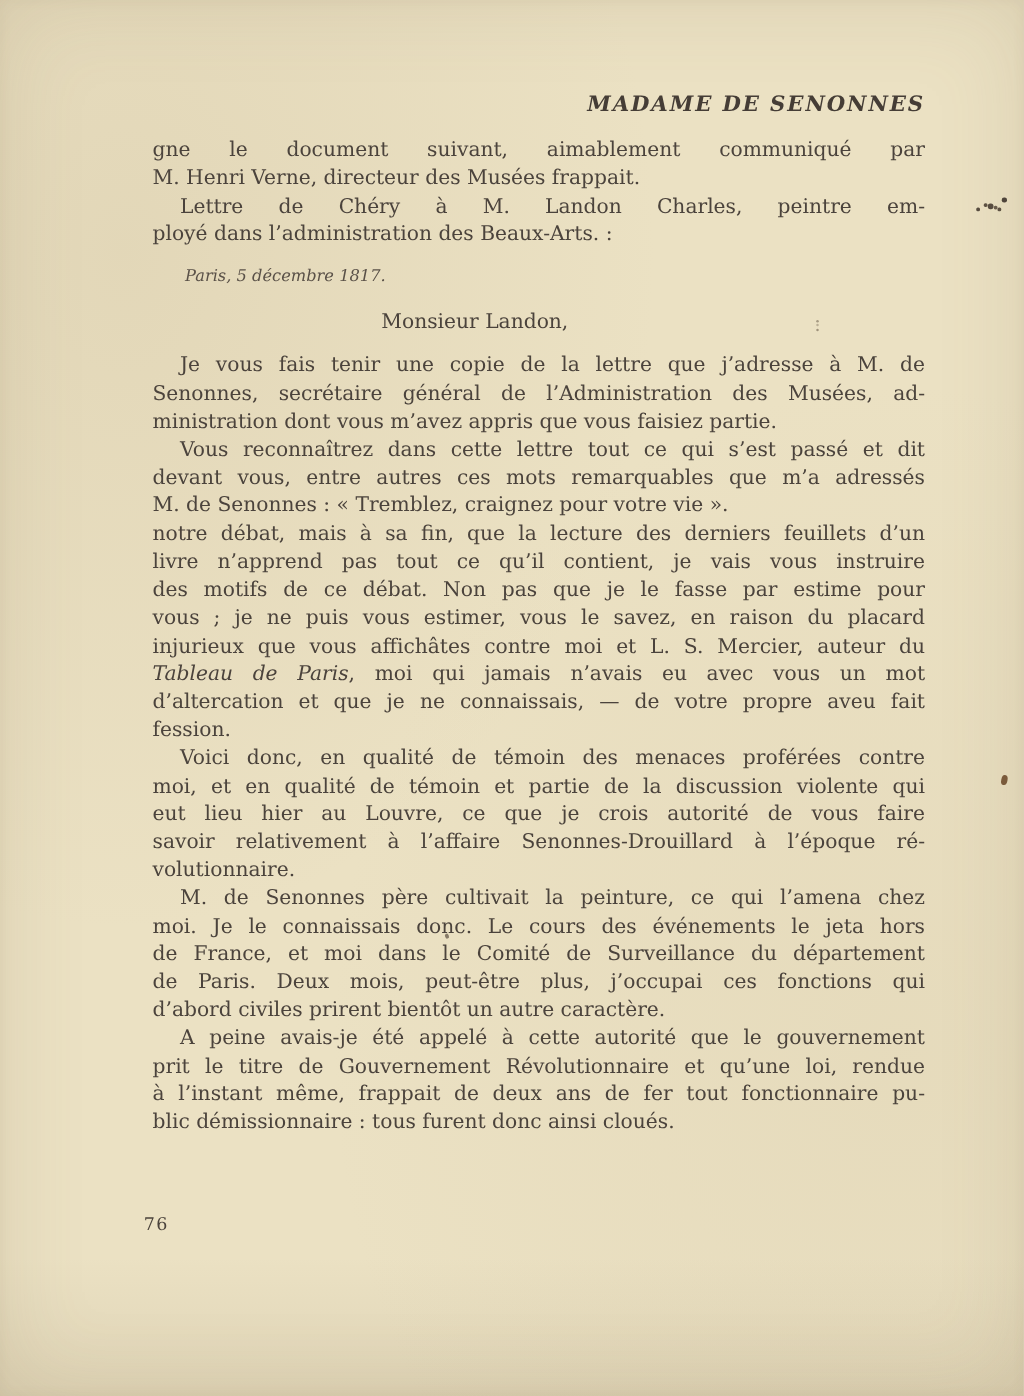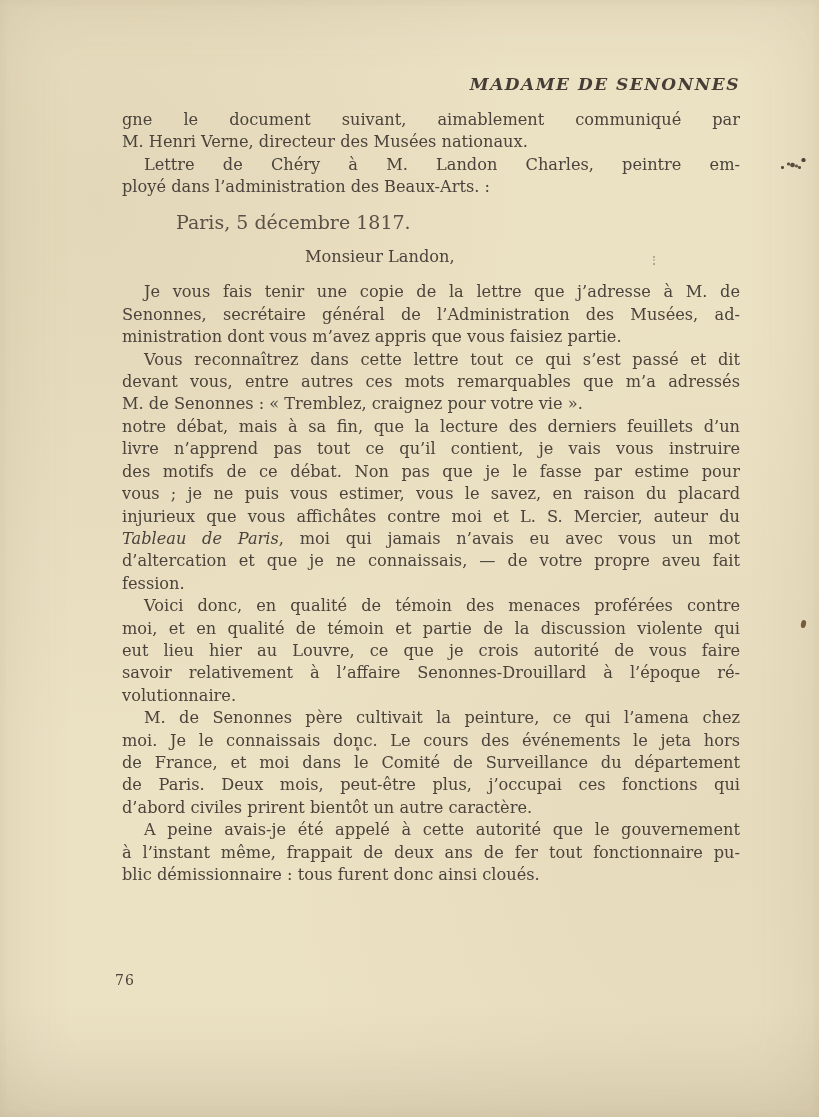--- a/index.html
+++ b/index.html
@@ -36,22 +36,22 @@
     position:absolute; left:122px; top:109px; width:618px;
     font-size:16.2px; line-height:22.4px;
     text-rendering: optimizeLegibility;
   }
   .para { margin:0; }
   .line { text-align: justify; text-align-last: justify; }
   .line.last { text-align-last: left; }
   .line.first { text-indent: 22px; }
   .em { font-style: italic; }
   .dateline {
-    margin-top: 12px; margin-left: 54px;
-    font-size: 19px; color:#5a5148;
+    margin-top: 12px; margin-left: 26px;
+    font-size: 13px; color:#5a5148;font-style:italic;
   }
   .salutation { margin-top: 13px; margin-left: 183px; }
   .letter-body { margin-top: 13px; }
   .page-number {
     position:absolute; left:115px; top:972px;
     font-size:14px; letter-spacing:1px; color:#4b433c;
   }
   
   .ink-smudge {
     position:absolute; left:781px; top:157px;
@@ -91,21 +91,21 @@
 
 <div class="page">
 
   <div class="running-head">MADAME DE SENONNES</div>
 
   <div class="content">
 
     <div id="intro-block">
         <div class="para">
           <div class="line">gne le document suivant, aimablement communiqué par</div>
-          <div class="line last">M. Henri Verne, directeur des Musées nationaux.</div>
+          <div class="line last">M. Henri Verne, directeur des Musées frappait.</div>
         </div>
         <div class="para">
           <div class="line first">Lettre de Chéry à M. Landon Charles, peintre em-</div>
           <div class="line last">ployé dans l’administration des Beaux-Arts. :</div>
         </div>
       </div>
 
     <div class="dateline">Paris, 5 décembre 1817.</div>
 
     <div class="salutation">Monsieur Landon,</div>
@@ -140,20 +140,21 @@
         </div>
         <div class="para">
           <div class="line first">M. de Senonnes père cultivait la peinture, ce qui l’amena chez</div>
           <div class="line">moi. Je le connaissais donc. Le cours des événements le jeta hors</div>
           <div class="line">de France, et moi dans le Comité de Surveillance du département</div>
           <div class="line">de Paris. Deux mois, peut-être plus, j’occupai ces fonctions qui</div>
           <div class="line last">d’abord civiles prirent bientôt un autre caractère.</div>
         </div>
         <div class="para">
           <div class="line first">A peine avais-je été appelé à cette autorité que le gouvernement</div>
+          <div class="line">prit le titre de Gouvernement Révolutionnaire et qu’une loi, rendue</div>
           <div class="line">à l’instant même, frappait de deux ans de fer tout fonctionnaire pu-</div>
           <div class="line last">blic démissionnaire : tous furent donc ainsi cloués.</div>
         </div>
       </div>
 
   </div>
 
   <div class="page-number">76</div>
 
   <div class="ink-smudge"></div>

